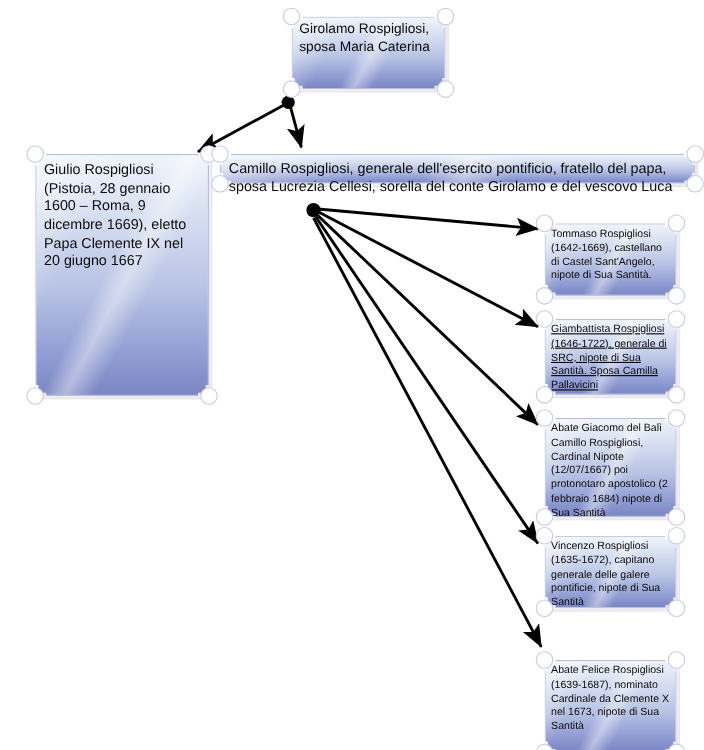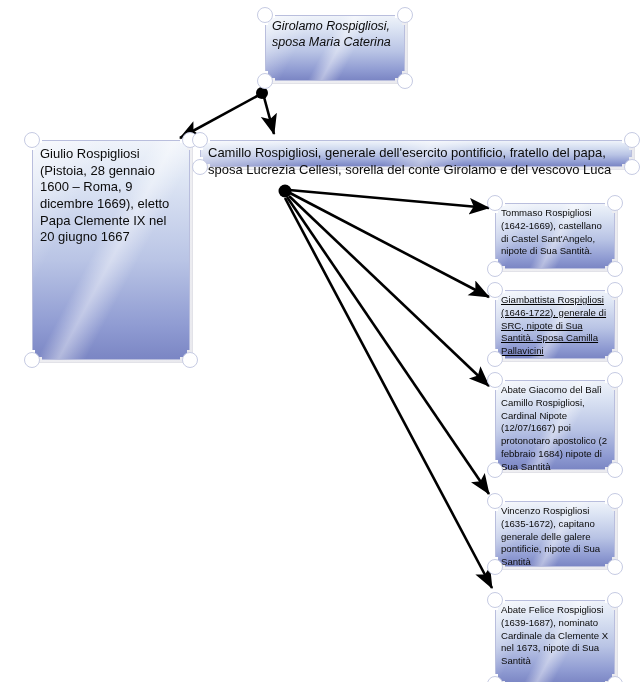--- a/index.html
+++ b/index.html
@@ -83,32 +83,32 @@
     position: relative;
     z-index: 11;
     color: #0b0b0b;
     padding: 5px 7px 4px 7px;
     line-height: 1.17;
     white-space: pre-line;
   }
 
   
   #node-girolamo   { left: 265px; top: 15px;  width: 140px; height: 66px; }
-  #node-girolamo .node-text   { font-size: 12.5px; line-height: 1.25; padding-top: 4px; font-style: italic; }
+  #node-girolamo .node-text   { font-size: 12.5px; line-height: 1.25; padding-top: 4px; }
 
   #node-giulio     { left: 32px;  top: 140px; width: 158px; height: 220px; }
   #node-giulio .node-text     { font-size: 13px; line-height: 1.28; padding: 6px 8px; }
 
   #node-camillo    { left: 200px; top: 140px; width: 432px; height: 27px; }
   #node-camillo .node-text    { font-size: 13px; line-height: 1.32; padding: 4px 8px; }
 
   #node-tommaso       { left: 495px; top: 203px; width: 120px; height: 66px; }
   #node-giambattista  { left: 495px; top: 290px; width: 120px; height: 69px; text-decoration: underline; }
   #node-giacomo       { left: 495px; top: 380px; width: 120px; height: 90px; }
-  #node-vincenzo      { left: 495px; top: 501px; width: 120px; height: 66px; }
+  #node-vincenzo      { left: 495px; top: 487px; width: 120px; height: 66px; }
   #node-felice        { left: 495px; top: 583px; width: 120px; height: 84px; margin-top: 17px; }
 
   #node-tommaso .node-text,
   #node-giambattista .node-text,
   #node-giacomo .node-text,
   #node-vincenzo .node-text,
   #node-felice .node-text {
     font-size: 9.6px;
     line-height: 1.33;
     padding: 4px 5px 3px 6px;

